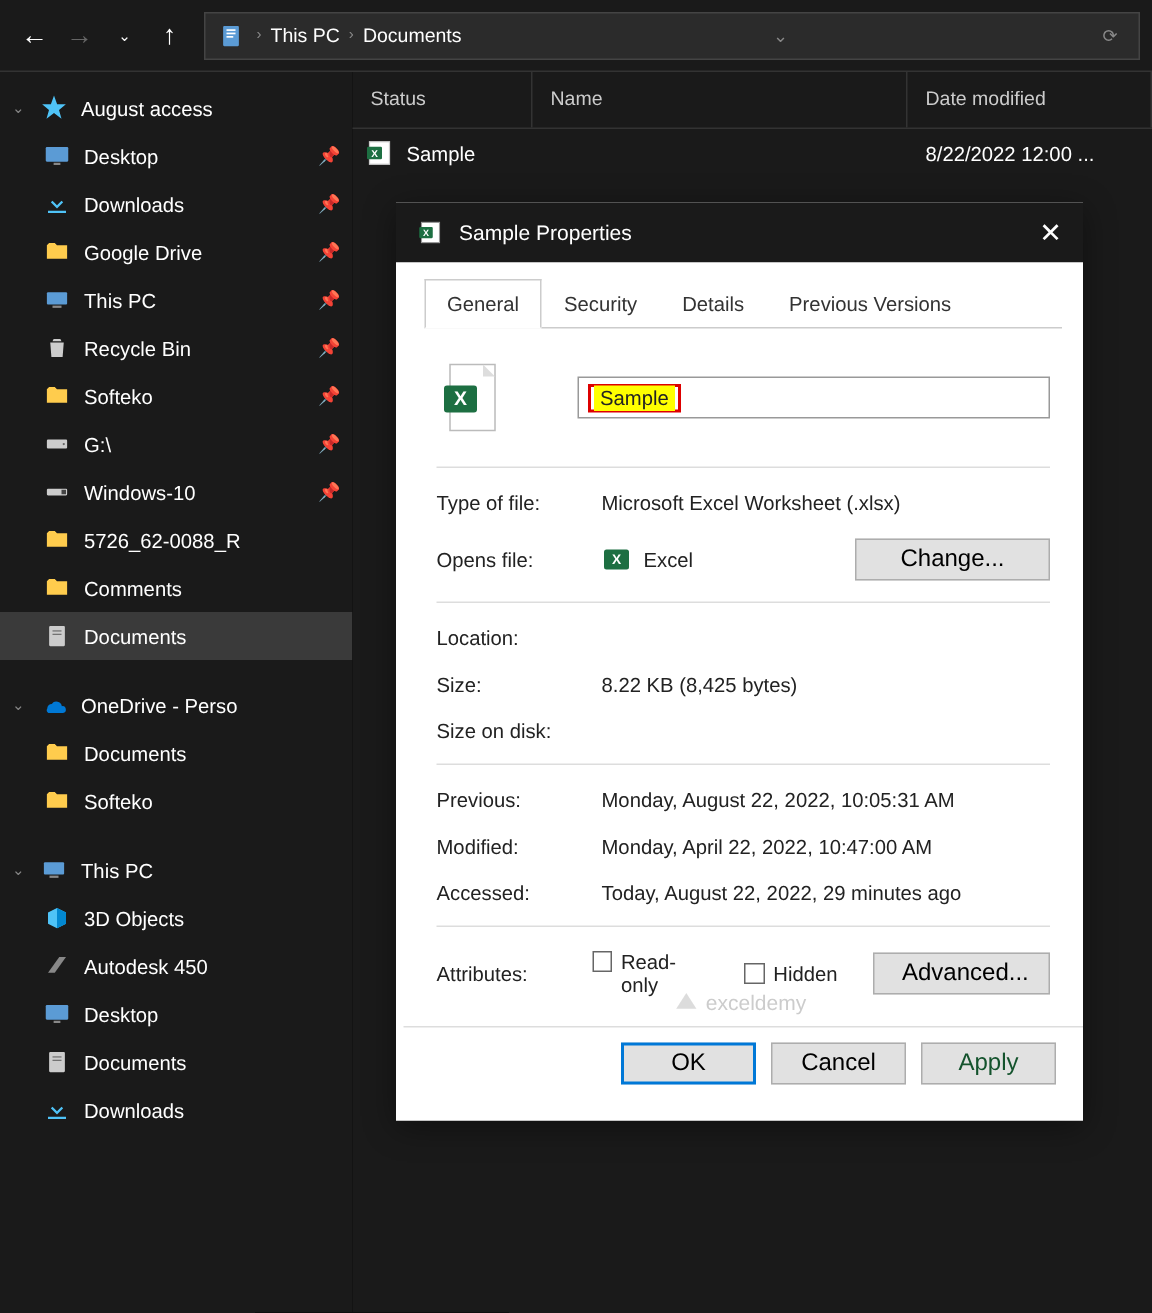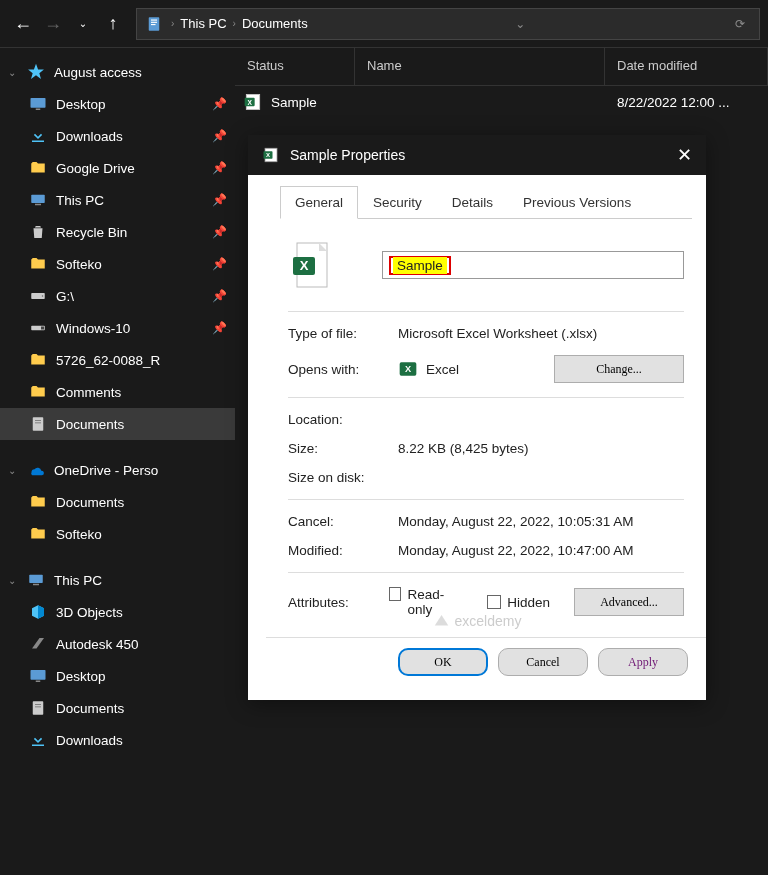--- a/index.html
+++ b/index.html
@@ -29,50 +29,50 @@
 .tree-spacer { height: 14px; }
 
 
 .filelist { flex: 1; background: #1a1a1a; position: relative; }
 .filelist-header { display: flex; height: 38px; border-bottom: 1px solid #333; }
 .fl-col { color: #ccc; font-size: 13px; padding: 10px 12px; border-right: 1px solid #333; }
 .fl-row { display: flex; align-items: center; height: 32px; color: #fff; font-size: 13.5px; padding: 0 8px; }
 .fl-icon { width: 20px; height: 20px; margin-right: 8px; }
 
 
-.dialog { position: absolute; left: 248px; top: 135px; width: 458px; background: #fff; box-shadow: 0 4px 20px rgba(0,0,0,0.4); }
+.dialog { position: absolute; left: 264px; top: 135px; width: 458px; background: #fff; box-shadow: 0 4px 20px rgba(0,0,0,0.4); }
 .dlg-title { height: 40px; background: #1a1a1a; display: flex; align-items: center; padding: 0 14px; color: #fff; font-size: 14px; }
 .dlg-title-icon { width: 18px; height: 18px; margin-right: 10px; }
 .dlg-close { margin-left: auto; font-size: 18px; color: #fff; cursor: pointer; }
-.dlg-body { background: #fff; padding: 10px 0 14px 18px; }
+.dlg-body { background: #fff; padding: 10px 0 14px 5px; }
 
 .tabs { display: flex; border-bottom: 1px solid #ccc; margin: 0 14px; }
 .tab { padding: 8px 14px; font-size: 13.5px; color: #333; cursor: pointer; border: 1px solid transparent; border-bottom: none; position: relative; top: 1px; }
 .tab.active { background: #fff; border-color: #ccc; border-bottom: 1px solid #fff; }
 
 .props { padding: 18px 22px 6px 22px; font-size: 13.5px; color: #222; }
-.prop-row { display: flex; align-items: center; margin-bottom: 14px; }
+.prop-row { display: flex; align-items: center; margin-bottom: 14px; margin-top: 16px; }
 .prop-label { width: 110px; }
 .prop-value { flex: 1; }
 .prop-icon-row { display: flex; align-items: center; margin-bottom: 18px; }
 .file-icon { width: 46px; height: 56px; display: flex; align-items: center; justify-content: center; margin-right: 48px; }
 .name-field { flex: 1; border: 1px solid #999; height: 28px; padding: 2px 6px; display: flex; align-items: center; }
 .hl-yellow { background: #ffff00; padding: 1px 4px; }
 .hl-red-border { border: 2px solid #d00; padding: 0 2px; display: inline-block; }
 .sep { border-top: 1px solid #ddd; margin: 8px 0 14px 0; }
 .app-icon-sm { width: 20px; height: 20px; margin-right: 8px; }
-.btn { height: 28px; padding: 0 18px; background: #e1e1e1; border: 1px solid #adadad; font-size: 12px; cursor: pointer; font-family: Liberation Serif, serif; }
+.btn { height: 28px; padding: 0 18px; background: #e1e1e1; border: 1px solid #adadad; font-size: 16px; cursor: pointer; }
 .btn-change { margin-left: auto; min-width: 130px; }
 .btn-adv { margin-left: auto; min-width: 110px; }
 .checkbox { width: 14px; height: 14px; border: 1px solid #666; margin-right: 6px; }
 .chk-wrap { display: flex; align-items: flex-start; margin-right: 24px; }
 .dlg-footer { display: flex; justify-content: flex-end; gap: 10px; padding: 10px 18px; border-top: 1px solid #ddd; }
-.dlg-footer .btn { min-width: 90px; border-radius: 10px; }
+.dlg-footer .btn { min-width: 90px; }
 .btn-ok { border: 2px solid #0078d7; }
-.btn-apply { color: #701a75; }
+.btn-apply { color: #14532d; }
 
 .watermark { position: absolute; left: 50%; bottom: 70px; transform: translateX(-50%); color: #ccc; font-size: 14px; pointer-events: none; display: flex; align-items: center; gap: 4px;}
 .watermark svg { opacity: 0.5; }
 
 
 .folder-ico { fill: #ffcc4d; }
 .excel-ico { fill: #1d6f42; }
 </style>
 </head>
 <body>
@@ -346,47 +346,51 @@
         <div class="name-field">
           <span class="hl-red-border"><span class="hl-yellow">Sample</span></span>
         </div>
       </div>
       <div class="sep"></div>
       <div class="prop-row">
         <span class="prop-label">Type of file:</span>
         <span class="prop-value">Microsoft Excel Worksheet (.xlsx)</span>
       </div>
       <div class="prop-row">
-        <span class="prop-label">Opens with:</span>
+        <span class="prop-label">Opens file:</span>
         <svg class="app-icon-sm" viewBox="0 0 24 24">
             <rect x="2" y="4" width="20" height="16" class="excel-ico" rx="2"></rect>
             <text x="12" y="16" fill="#fff" font-size="11" text-anchor="middle" font-weight="bold">X</text>
           </svg>
         <span>Excel</span>
         <button class="btn btn-change">Change...</button>
       </div>
       <div class="sep"></div>
       <div class="prop-row">
         <span class="prop-label">Location:</span>
       </div>
       <div class="prop-row">
         <span class="prop-label">Size:</span>
         <span class="prop-value">8.22 KB (8,425 bytes)</span>
       </div>
       <div class="prop-row">
         <span class="prop-label">Size on disk:</span>
       </div>
       <div class="sep"></div>
       <div class="prop-row">
-        <span class="prop-label">Cancel:</span>
+        <span class="prop-label">Previous:</span>
         <span class="prop-value">Monday, August 22, 2022, 10:05:31 AM</span>
       </div>
       <div class="prop-row">
         <span class="prop-label">Modified:</span>
-        <span class="prop-value">Monday, August 22, 2022, 10:47:00 AM</span>
+        <span class="prop-value">Monday, April 22, 2022, 10:47:00 AM</span>
+      </div>
+      <div class="prop-row">
+        <span class="prop-label">Accessed:</span>
+        <span class="prop-value">Today, August 22, 2022, 29 minutes ago</span>
       </div>
       <div class="sep"></div>
       <div class="prop-row">
         <span class="prop-label">Attributes:</span>
         <div class="chk-wrap">
           <div class="checkbox"></div>
           <span>Read-only</span>
         </div>
         <div class="chk-wrap">
           <div class="checkbox"></div>

